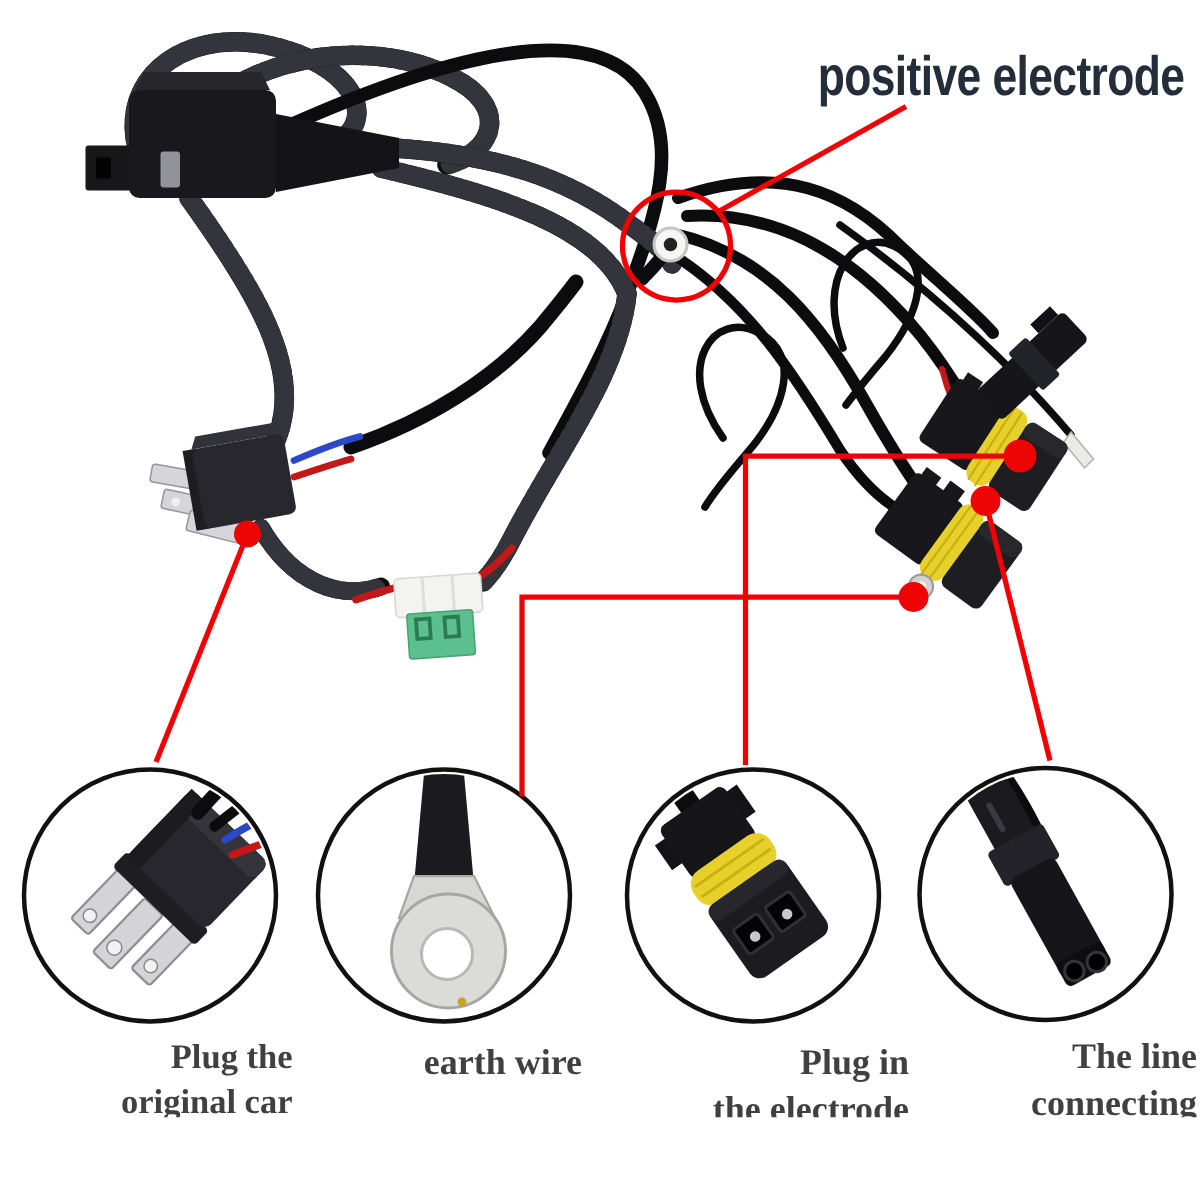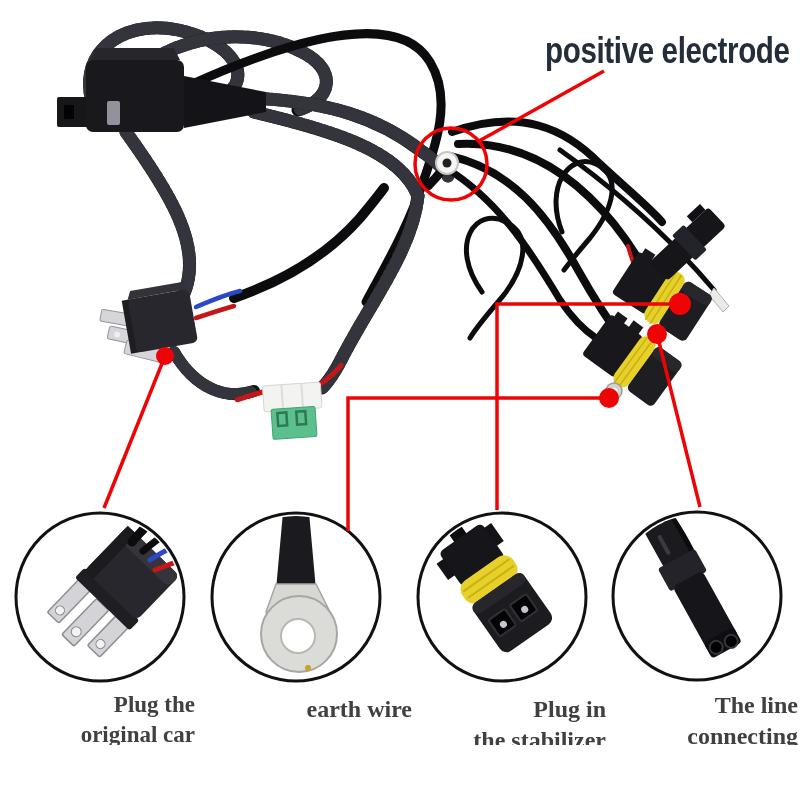--- a/index.html
+++ b/index.html
@@ -235,21 +235,21 @@
     <circle cx="657" cy="334" r="10"></circle>
     <circle cx="609" cy="398" r="10"></circle>
   </g>
 </svg>
 
 <div class="headline" style="color: rgb(35, 46, 58);">positive electrode</div>
 
 <div class="caption" style="left:5px;top:690px;width:190px;font-size:23px;">Plug the
 original car
 H4 bulb socket</div>
-<div class="caption" style="left:212px;top:694px;width:200px;">earth wire</div>
+<div class="caption" style="left:188px;top:694px;width:200px;">earth wire</div>
 <div class="caption" style="left:398px;top:694px;width:208px;">Plug in
-the stabilizer</div>
+the electrode</div>
 <div class="caption" style="left:602px;top:690px;width:196px;">The line
 connecting
 the lights</div>
 <div class="fadepatch"></div>
 
 </div>
 
 </body></html>

